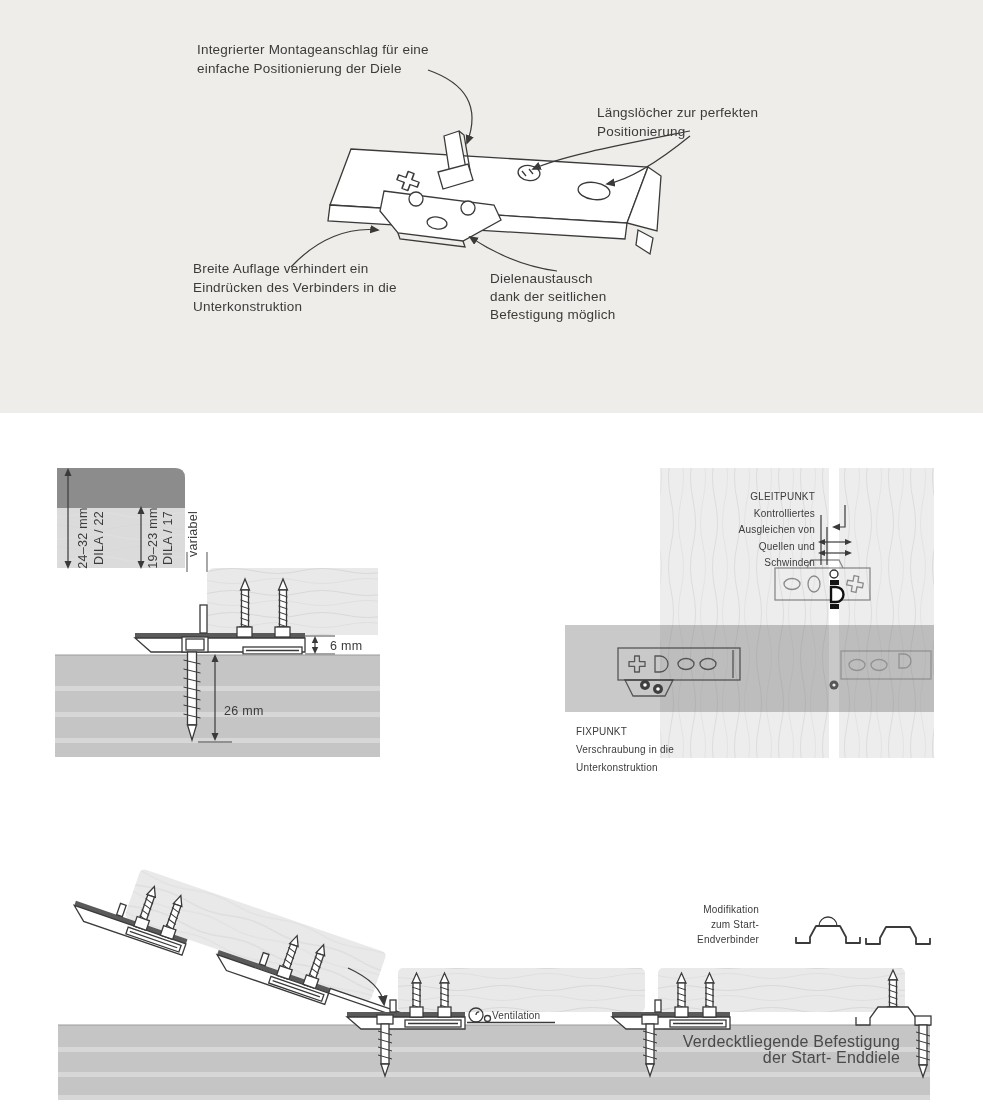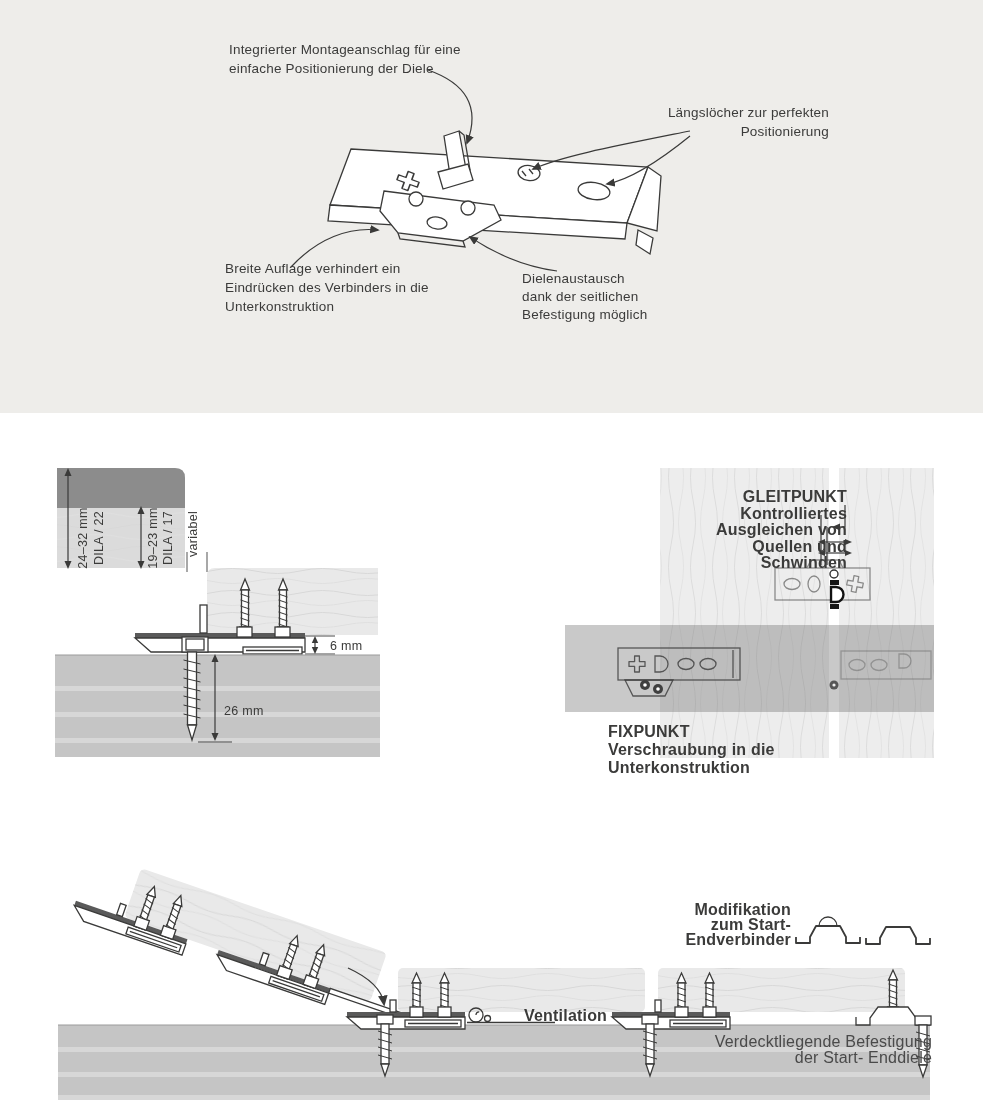--- a/index.html
+++ b/index.html
@@ -5,44 +5,44 @@
   html,body{margin:0;padding:0;}
   body{
     width:983px;height:1110px;position:relative;overflow:hidden;
     background:#ffffff;
     font-family:"Liberation Sans","DejaVu Sans",sans-serif;
     color:#3b3b3a;
   }
   .hero-bg{position:absolute;left:0;top:0;width:983px;height:413px;background:#eeedea;}
   .ann{
     position:absolute;font-size:13.5px;line-height:19px;color:#3b3b3a;
-    white-space:pre-line;letter-spacing:.2px;margin-left:32px;
+    white-space:pre-line;letter-spacing:.2px;
   }
-  .ann.small{font-size:16px;line-height:16.5px;font-weight:bold;}
+  .ann.small{font-size:10px;line-height:16.5px;}
   svg{position:absolute;display:block;}
   .ln{stroke:#3a3a39;fill:none;stroke-width:1.3;}
   .lnf{stroke:#3a3a39;fill:#ffffff;stroke-width:1.3;}
   .arr{stroke:#3a3a39;fill:none;stroke-width:1.2;}
   .thr{stroke:#3a3a39;fill:none;stroke-width:1;}
   .dim{stroke:#3a3a39;fill:none;stroke-width:1.2;}
   .tick{stroke:#4a4a4a;fill:none;stroke-width:1.2;}
   .gtick{stroke:#a8a8a8;fill:none;stroke-width:2;}
   .st{font-size:12.5px;fill:#3b3b3a;letter-spacing:.3px;}
   .pro{stroke:#3a3a39;fill:none;stroke-width:1.8;stroke-linejoin:round;}
   .faint{opacity:.32;}
   .semi{opacity:.55;}
 </style>
 </head>
 <body>
 
 <div class="hero-bg"></div>
 
 <div class="ann" style="left:197px;top:40px;">Integrierter Montageanschlag für eine
 einfache Positionierung der Diele</div>
-<div class="ann" style="left:597px;top:103px;width:200px;text-align:right;">Längslöcher zur perfekten
+<div class="ann" style="left:597px;top:103px;width:200px;text-align:left;">Längslöcher zur perfekten
 Positionierung</div>
 <div class="ann" style="left:193px;top:259px;">Breite Auflage verhindert ein
 Eindrücken des Verbinders in die
 Unterkonstruktion</div>
 <div class="ann" style="left:490px;top:270px;width:196px;text-align:left;line-height:18px;">Dielenaustausch
 dank der seitlichen
 Befestigung möglich</div>
 
 <svg style="left:0;top:0;" width="983" height="413" viewBox="0 0 983 413">
   <defs>

